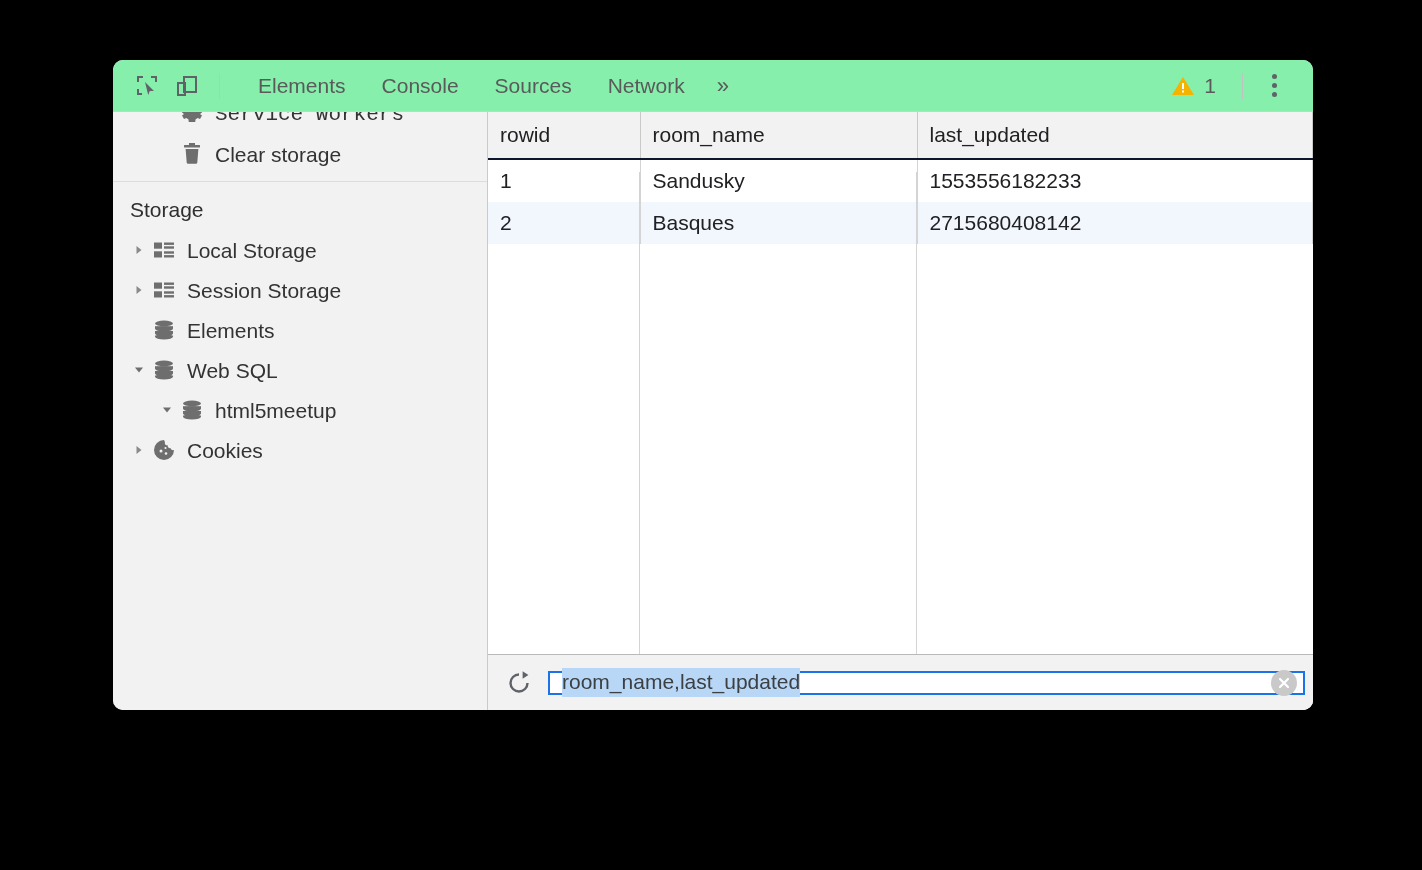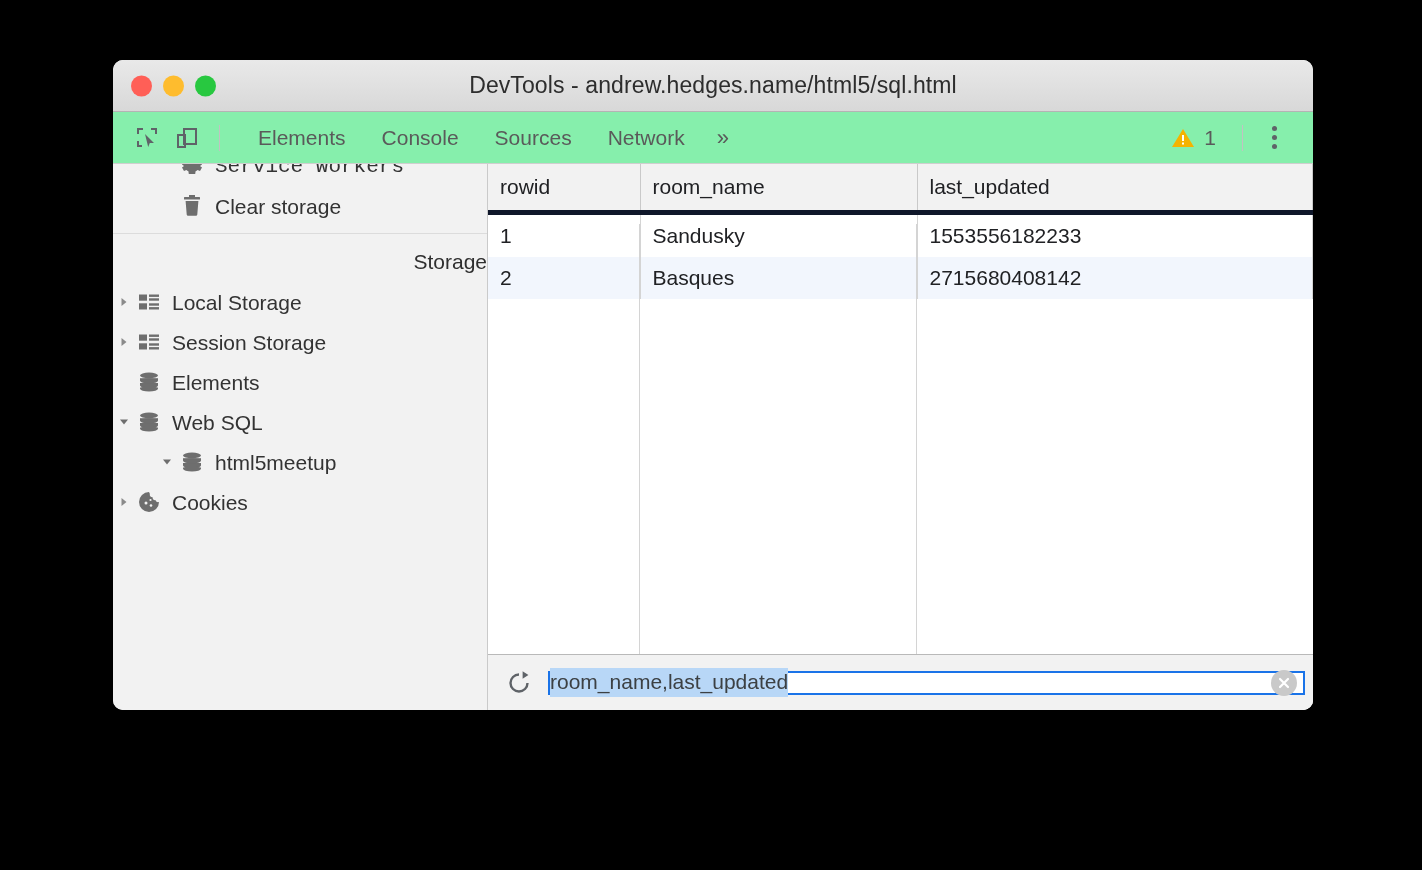--- a/index.html
+++ b/index.html
@@ -157,21 +157,20 @@
     position: relative;
   }
 
   .side-sec { padding-bottom: 7px; }
   .side-sec + .side-sec { border-top: 1px solid #dcdcdc; }
 
   .sec-title {
     font-size: 21px;
     color: #2f2f2f;
     padding: 16px 0 8px 17px;
-    text-align: right;
   }
 
   .tree-row {
     display: flex;
     align-items: center;
     height: 40px;
     font-size: 21px;
     color: #333333;
     cursor: default;
     white-space: nowrap;
@@ -190,21 +189,21 @@
     width: 28px;
     flex: 0 0 28px;
     display: flex;
     align-items: center;
     justify-content: center;
     margin-right: 9px;
   }
   .row-label { line-height: 1; }
 
   
-  .ind0 { }
+  .ind0 { padding-left: 15px; }
   .ind1 { padding-left: 43px; }
   .ind2 { padding-left: 71px; }
 
   
   #clipped-row {
     height: 22px;
     overflow: hidden;
     position: relative;
     font-family: Liberation Mono, monospace;
   }
@@ -235,21 +234,21 @@
     table-layout: fixed;
     font-size: 21px;
     color: #202124;
   }
   table.datagrid th {
     background: #f2f2f2;
     font-weight: normal;
     text-align: left;
     padding: 11px 0 11px 12px;
     border-right: 1px solid #c9c9c9;
-    border-bottom: 5px solid #0f172a;
+    border-bottom: 2px solid #0f172a;
     color: #202124;
   }
   table.datagrid td {
     padding: 9px 0 9px 12px;
     border-right: 1px solid #d4d4d4;
     height: 41px;
   }
   table.datagrid tr.odd td { background: #ffffff; }
   table.datagrid tr.even td { background: #f2f6fd; }
 
@@ -284,21 +283,21 @@
     cursor: default;
     flex: 0 0 34px;
   }
   #query-field {
     flex: 1 1 auto;
     height: 24px;
     background: #ffffff;
     border: 2px solid #1a73e8;
     display: flex;
     align-items: center;
-    padding: 0 6px 0 0;
+    padding: 0 6px 0 12px;
     position: relative;
     min-width: 0;
   }
   #query-value {
     font-size: 21px;
     color: #3c4043;
     background: #b8d7f7;
     line-height: 1.25;
     padding: 1px 0;
     white-space: nowrap;
@@ -314,28 +313,20 @@
     justify-content: center;
     cursor: default;
     flex: 0 0 26px;
   }
 </style>
 </head>
 <body>
 
 <div id="window">
 
-  <div id="titlebar">
-    <div class="traffic-lights">
-      <span class="light" style="background:#ff5f57"></span>
-      <span class="light" style="background:#febc2e"></span>
-      <span class="light" style="background:#28c840"></span>
-    </div>
-    <div id="title-text">DevTools - andrew.hedges.name/html5/sql.html</div>
-  </div>
 
   <div id="toolbar">
 
     <div class="tb-icon-btn">
       <svg width="26" height="26" viewBox="0 0 26 26">
         <path d="M4 9V4h5" fill="none" stroke="#5f6368" stroke-width="2"></path>
         <path d="M22 9V4h-5" fill="none" stroke="#5f6368" stroke-width="2"></path>
         <path d="M4 16v5h4" fill="none" stroke="#5f6368" stroke-width="2"></path>
         <path d="M11 9l9 9h-4.2l-1.6 4z" fill="#5f6368"></path>
       </svg>

